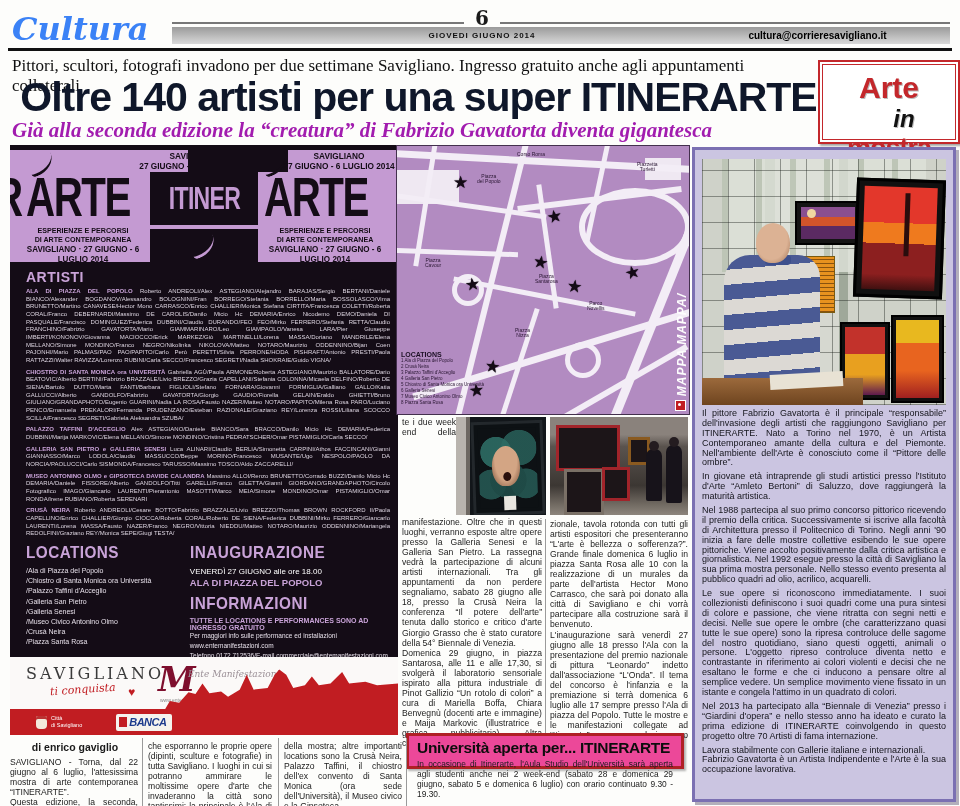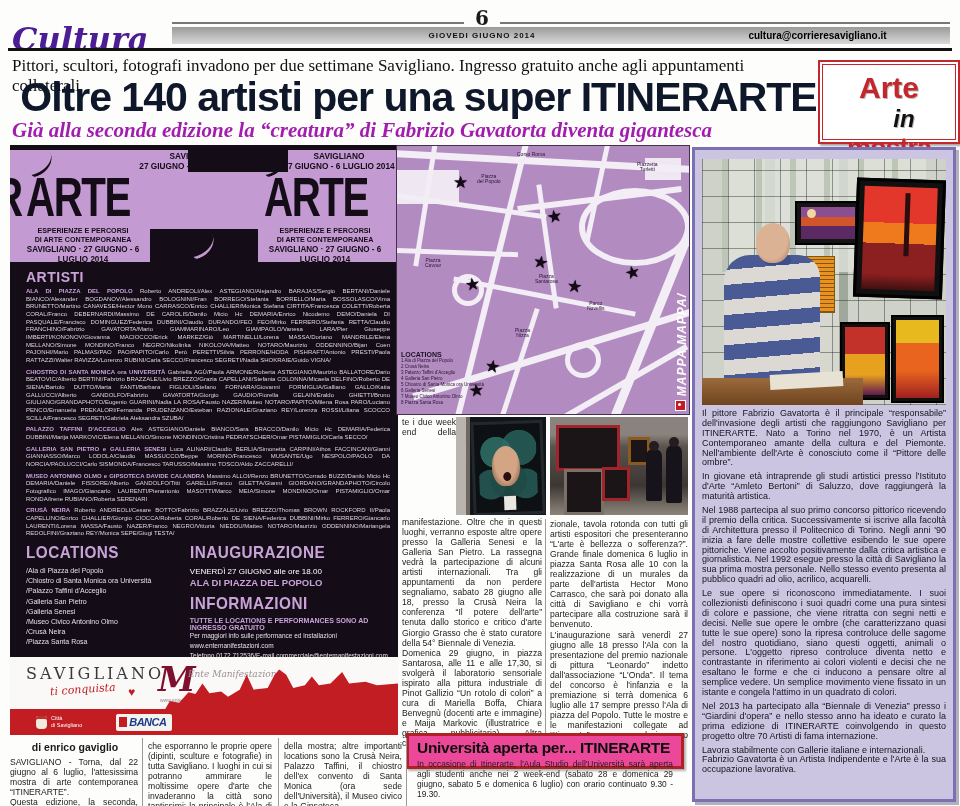--- a/index.html
+++ b/index.html
@@ -1,20 +1,20 @@
 <!DOCTYPE html>
 <html><head>
 <meta charset="utf-8">
 <style>
   html,body{margin:0;padding:0;background:#e8e8e6;}
   #page{position:relative;width:960px;height:806px;background:#fdfdfb;overflow:hidden;
         font-family:"Liberation Sans",sans-serif;color:#1a1a1a;}
   .abs{position:absolute;}
   
-  .cultura{left:12px;top:20px;font:italic bold 32px "DejaVu Serif",serif;color:#4c1d95;}
+  .cultura{left:12px;top:10px;font:italic bold 32px "DejaVu Serif",serif;color:#3b82f6;}
   .mast-rule-l{left:172px;top:22px;width:292px;height:2px;background:#777;}
   .mast-rule-r{left:500px;top:22px;width:450px;height:2px;background:#777;}
   .pagenum{left:468px;top:6px;width:28px;text-align:center;font:bold 20px "DejaVu Serif",serif;}
   .graybar{left:172px;top:27px;width:778px;height:17px;background:linear-gradient(#9a9a9a,#d9d9d9);}
   .mast-date{left:172px;top:31px;width:620px;text-align:center;font:bold 8px "Liberation Sans",sans-serif;color:#111;letter-spacing:1px;}
   .mast-email{left:690px;top:30px;width:255px;text-align:center;font:bold 10px "Liberation Sans",sans-serif;color:#000;}
   .mast-black-rule{left:8px;top:48px;width:944px;height:3px;background:#111;}
   
   .kicker{left:12px;top:56px;width:800px;font:17px "Liberation Serif",serif;color:#111;}
   .main-title{left:16px;top:74px;width:805px;font:bold 41px "Liberation Sans",sans-serif;
@@ -183,20 +183,23 @@
       <div class="p-date" style="left:100px;top:7px;width:170px;">
         <span>SAVIGLIANO</span><br><span>27 GIUGNO - 6 LUGLIO 2014</span>
       </div>
       <div class="p-tile-top" style="left:178px;"></div>
       <div class="swirl" style="left:252px;top:8px;"></div>
       <div class="p-date" style="right:-26px;top:7px;width:170px;">
         <span>SAVIGLIANO</span><br><span>27 GIUGNO - 6 LUGLIO 2014</span>
       </div>
       <div class="p-big" style="left:-16px;">R</div>
       <div class="p-big" style="left:16px;">ARTE</div>
+      <div class="p-itiner-box">
+        <span class="p-itiner">ITINER</span>
+      </div>
       <div class="p-big" style="left:254px;">ARTE</div>
       <div class="p-tag" style="left:12px;top:82px;">ESPERIENZE E PERCORSI
 DI ARTE CONTEMPORANEA</div>
       <div class="p-tag2" style="left:12px;top:99px;">
         <span>SAVIGLIANO</span> · <span>27 GIUGNO - 6 LUGLIO 2014</span>
       </div>
       <div class="p-tile-bot">
         <div class="swirl light" style="left:40px;top:6px;"></div>
       </div>
       <div class="p-tag" style="left:254px;top:82px;">ESPERIENZE E PERCORSI

